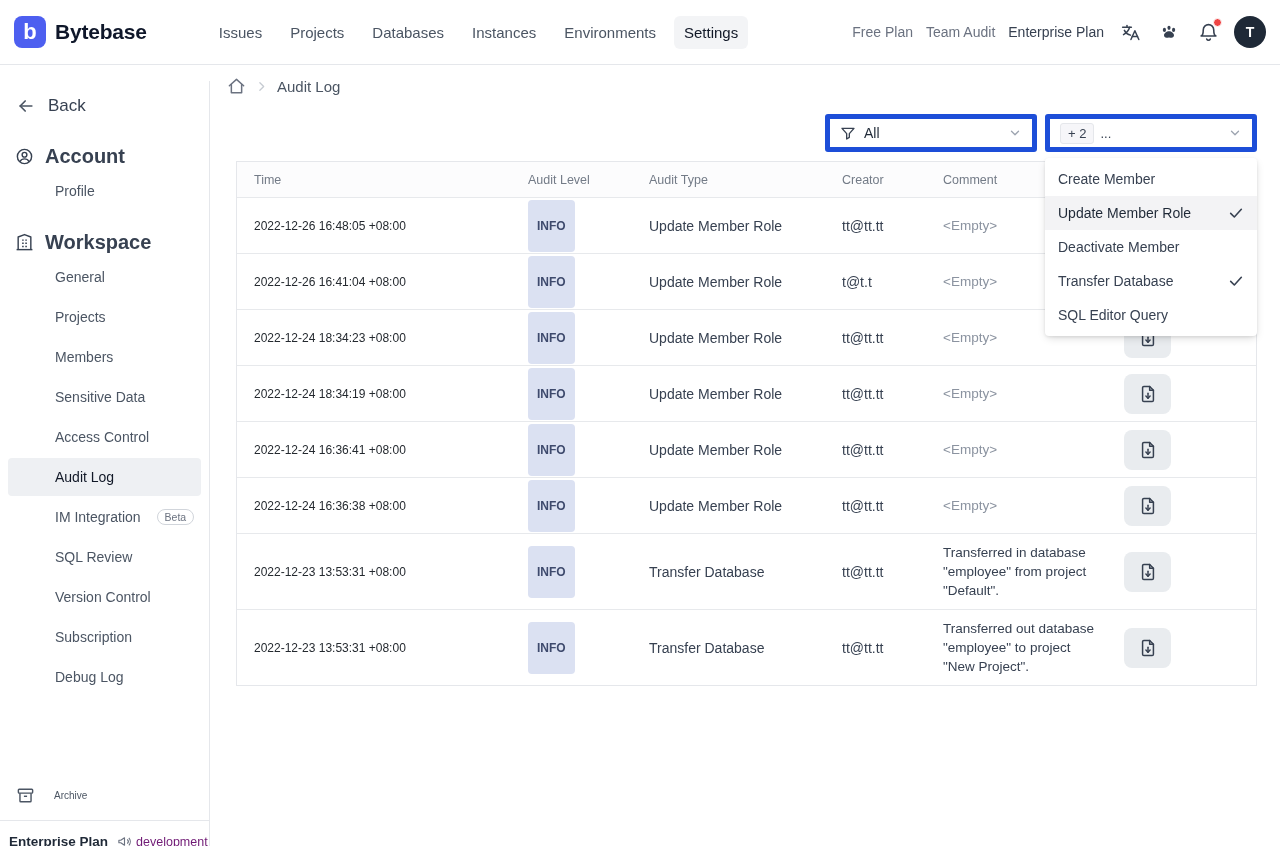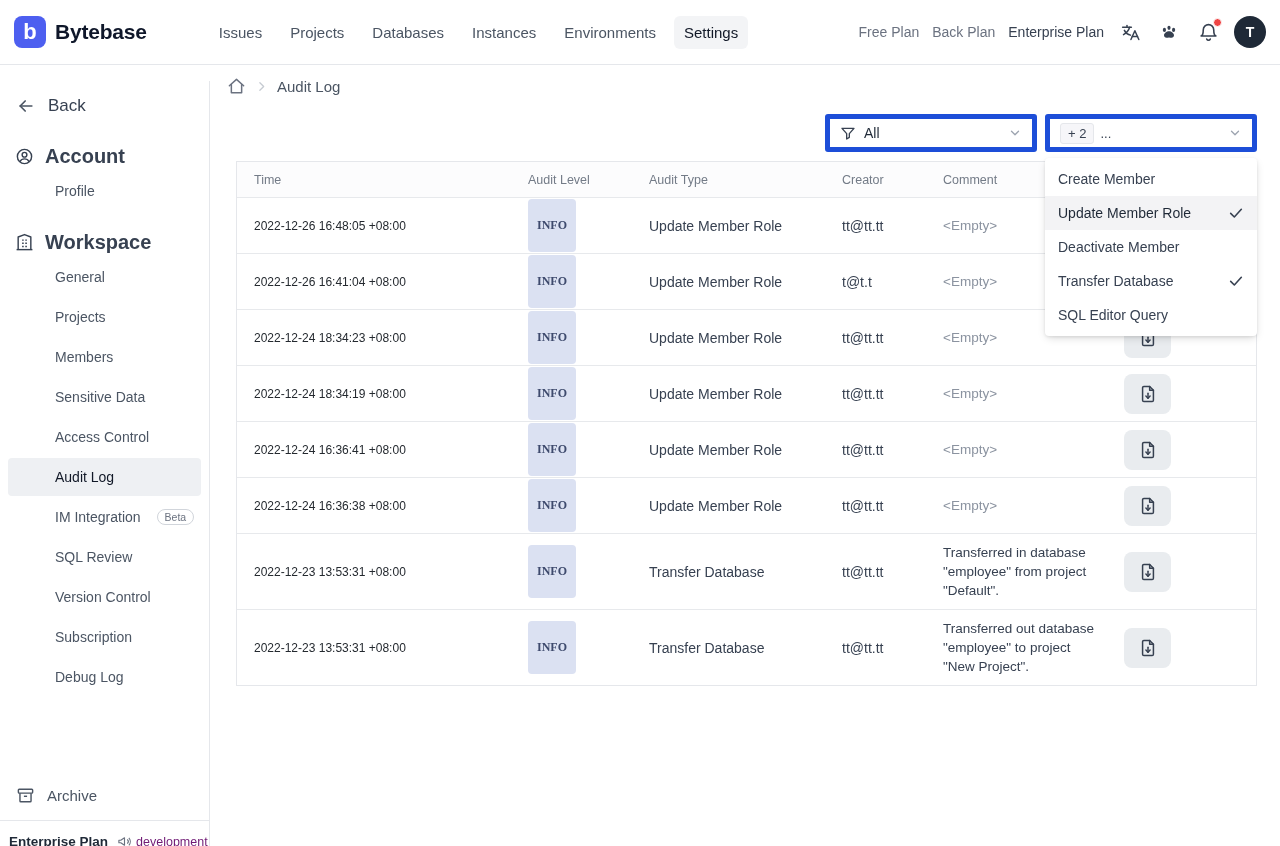--- a/index.html
+++ b/index.html
@@ -25,21 +25,21 @@
 
   
   .sidebar { position:absolute; top:81px; left:0; width:210px; height:781px; background:#fff; border-right:1px solid #e5e7eb; display:flex; flex-direction:column; padding-top:6px; z-index:5; }
   .back-row { display:flex; align-items:center; gap:12px; height:38px; padding:0 16px; font-size:17px; font-weight:500; color:#374151; cursor:pointer; }
   .section-header { display:flex; align-items:center; gap:11px; height:30px; padding:0 15px; margin-top:16px; font-size:20px; font-weight:600; color:#374151; }
   .side-items { display:flex; flex-direction:column; }
   .side-item { display:flex; align-items:center; height:38px; margin:1px 8px; padding:0 8px 0 47px; border-radius:4px; font-size:14px; color:#4b5563; cursor:pointer; white-space:nowrap; }
   .side-item.active { background:var(--active-item-bg,#eef0f3); color:#111827; }
   .beta-badge { margin-left:16px; font-size:10.5px; color:#6b7280; border:1px solid #d1d5db; border-radius:9px; padding:1px 7px; }
   .sidebar-spacer { flex:1; }
-  .archive-row { display:flex; align-items:center; gap:12px; height:42px; padding:0 16px; font-size:15px; color:#4b5563; cursor:pointer; margin-bottom:4px; }
+  .archive-row { display:flex; align-items:center; gap:19px; height:42px; padding:0 16px; font-size:10px; color:#4b5563; cursor:pointer; margin-bottom:4px; }
   .sidebar-footer { border-top:1px solid #e5e7eb; height:42px; display:flex; align-items:center; padding:0 9px; gap:6px; }
   .footer-plan { font-size:13.5px; font-weight:600; color:#1f2937; white-space:nowrap; }
   .footer-env { display:flex; align-items:center; gap:4px; font-size:12.5px; color:#701a75; margin-left:3px; white-space:nowrap; }
 
   
   .main { position:absolute; top:65px; left:211px; width:1069px; height:781px; background:#fff; }
   .breadcrumb { position:absolute; top:12px; left:16px; display:flex; align-items:center; gap:9px; }
   .breadcrumb-current { font-size:15px; color:#4b5563; }
 
   .select { position:absolute; top:49px; height:38px; width:212px; background:#fff; border:5px solid #1d4ed8; border-radius:3px; display:flex; align-items:center; padding:0 10px; cursor:pointer; }
@@ -56,21 +56,21 @@
   .menu-item .check-icon { margin-left:auto; }
 
   
   .audit-table { position:absolute; top:96px; left:25px; width:1021px; border:1px solid #e5e7eb; background:#fff; }
   .t-row { display:grid; grid-template-columns:291px 121px 193px 101px 168px 1fr; align-items:center; }
   .t-head .t-row { height:35px; background:#fcfcfd; }
   .th { font-size:12.5px; font-weight:500; color:#737b87; }
   .th.h-time { padding-left:17px; }
   .t-body .t-row { border-top:1px solid #e7e9ec; min-height:56px; }
   .cell-time { padding-left:17px; font-size:12px; color:#24292f; white-space:nowrap; }
-  .level-badge { display:inline-block; font-size:12px; font-weight:600; padding:19px 9px; border-radius:4px; background:var(--info-badge-bg,#dbe1f2); color:var(--info-badge-text,#3e4a6d);font-family:Liberation Serif, serif; }
+  .level-badge { display:inline-block; font-size:12px; font-weight:600; padding:19px 9px; border-radius:4px; background:var(--info-badge-bg,#dbe1f2); color:var(--info-badge-text,#3e4a6d); }
   .cell-type, .cell-creator { font-size:14px; color:#374151; white-space:nowrap; }
   .cell-comment { font-size:13.5px; color:#374151; line-height:19px; padding:9px 10px 9px 0; }
   .cell-comment.empty { color:#8b93a0; }
   .cell-action { display:flex; padding-left:13px; }
   .action-btn { width:47px; height:40px; border:none; background:#e9ecef; border-radius:8px; display:flex; align-items:center; justify-content:center; cursor:pointer; }
 </style>
 </head>
 <body>
 
 <div class="app">
@@ -83,21 +83,21 @@
     <nav class="nav-links">
       <a class="nav-link">Issues</a>
       <a class="nav-link">Projects</a>
       <a class="nav-link">Databases</a>
       <a class="nav-link">Instances</a>
       <a class="nav-link">Environments</a>
       <a class="nav-link active">Settings</a>
     </nav>
     <div class="topnav-right">
       <a class="plan-link">Free Plan</a>
-      <a class="plan-link">Back Plan</a>
+      <a class="plan-link">Team Audit</a>
       <a class="plan-link enterprise">Enterprise Plan</a>
       <span class="icon-btn">
         <svg width="21" height="21" viewBox="0 0 24 24" fill="none" stroke="#374151" stroke-width="1.7" stroke-linecap="round" stroke-linejoin="round">
             <path d="M3 6h10"></path>
             <path d="M8 4v2"></path>
             <path d="M11 6c-1 3.5-3.5 6.5-7 8.5"></path>
             <path d="M5 9.5c1.5 2.8 4 4.8 7 5.5"></path>
             <path d="M12.5 20l4.5-10 4.5 10"></path>
             <path d="M14 16.5h6"></path>
           </svg>

